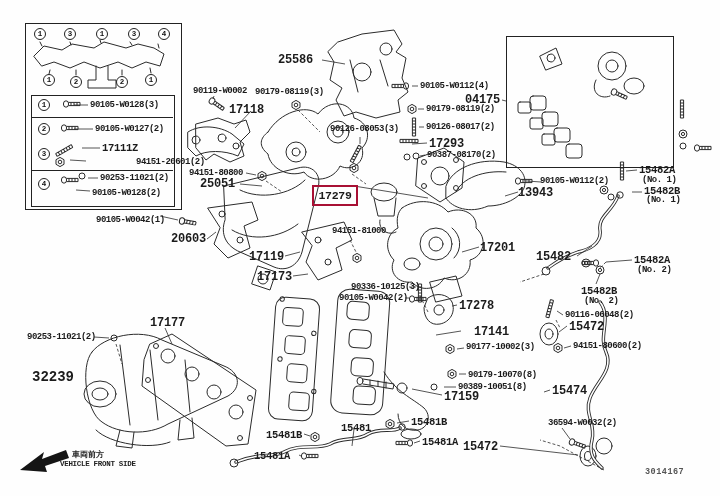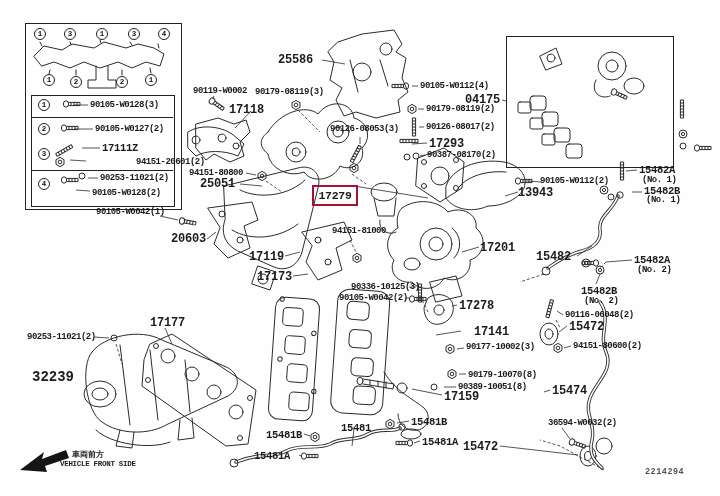--- a/index.html
+++ b/index.html
@@ -385,21 +385,21 @@
 <div class="lbl sm" style="left:427px;top:150px;">90387-08170(2)</div>
 <div class="lbl sm" style="left:330px;top:124px;">90126-08053(3)</div>
 <div class="lbl sm" style="left:189px;top:168px;">94151-80800</div>
 <div class="lbl lg" style="left:200px;top:177px;">25051</div>
 <div class="lbl sm" style="left:540px;top:176px;">90105-W0112(2)</div>
 <div class="lbl lg" style="left:518px;top:186px;">13943</div>
 <div class="lbl md" style="left:639px;top:164px;">15482A</div>
 <div class="lbl sm" style="left:642px;top:175px;">(No. 1)</div>
 <div class="lbl md" style="left:644px;top:185px;">15482B</div>
 <div class="lbl sm" style="left:646px;top:195px;">(No. 1)</div>
-<div class="lbl sm" style="left:96px;top:207px;">90105-W0042(1)</div>
+<div class="lbl sm" style="left:96px;top:215px;">90105-W0042(1)</div>
 <div class="lbl lg" style="left:171px;top:232px;">20603</div>
 <div class="lbl lg" style="left:249px;top:250px;">17119</div>
 <div class="lbl lg" style="left:257px;top:270px;">17173</div>
 <div class="lbl sm" style="left:332px;top:226px;">94151-81000</div>
 <div class="lbl lg" style="left:480px;top:241px;">17201</div>
 <div class="lbl lg" style="left:536px;top:250px;">15482</div>
 <div class="lbl md" style="left:634px;top:254px;">15482A</div>
 <div class="lbl sm" style="left:637px;top:265px;">(No. 2)</div>
 <div class="lbl md" style="left:581px;top:285px;">15482B</div>
 <div class="lbl sm" style="left:584px;top:296px;">(No. 2)</div>
@@ -425,13 +425,13 @@
 <div class="lbl lg" style="left:552px;top:384px;">15474</div>
 <div class="lbl sm" style="left:548px;top:418px;">36594-W0032(2)</div>
 <div class="lbl lg" style="left:463px;top:440px;">15472</div>
 
 <div id="highlight-box">
   <span>17279</span>
 </div>
 
 <div id="front-note-jp">車両前方</div>
 <div id="front-note-en">VEHICLE FRONT SIDE</div>
-<div id="fig-code">2214294</div>
+<div id="fig-code">3014167</div>
 
 </body></html>

